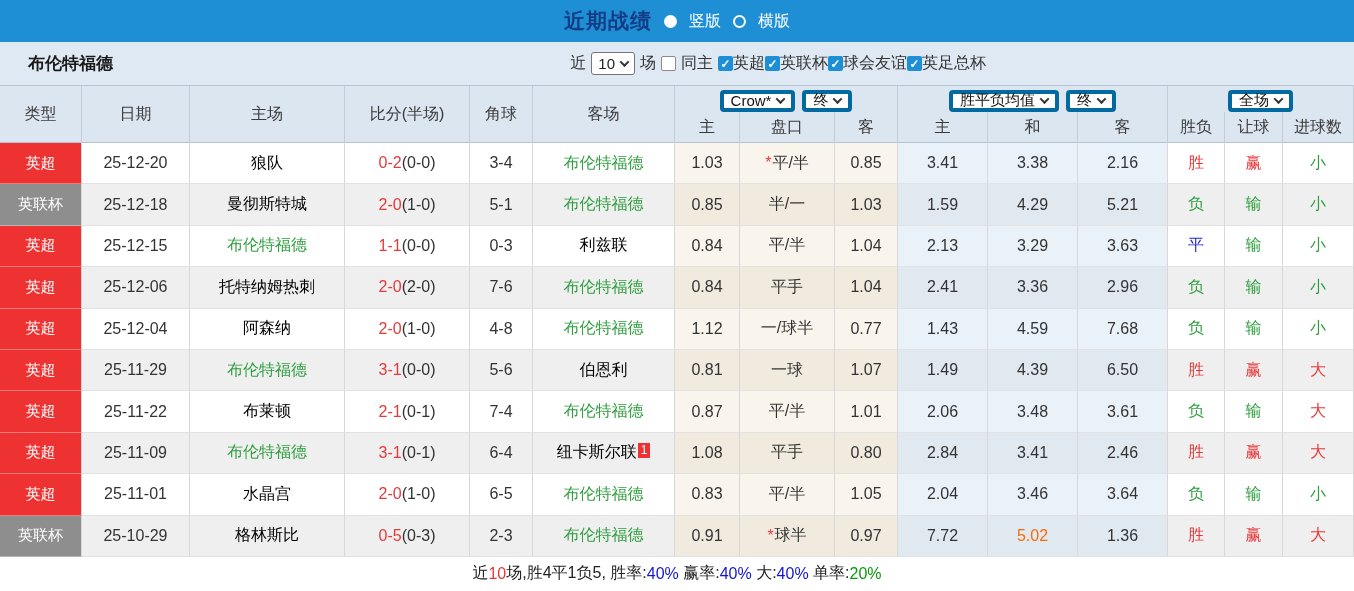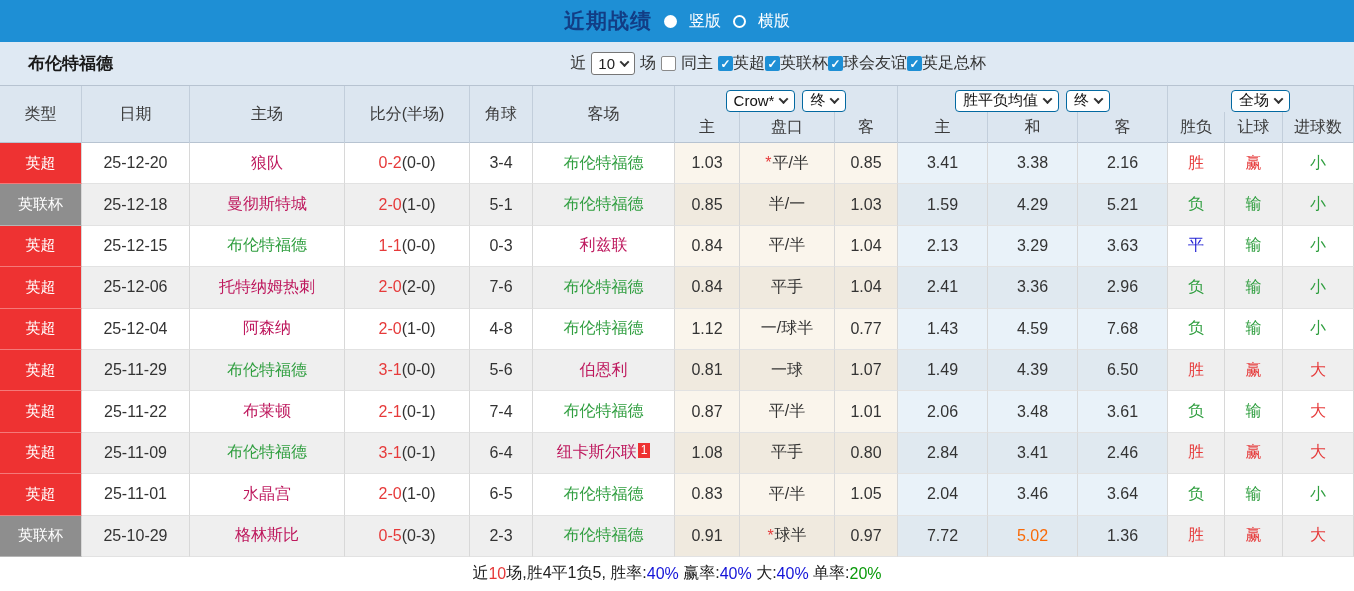--- a/index.html
+++ b/index.html
@@ -29,37 +29,37 @@
   .chev { width:7px; height:7px; border-right:2px solid #333; border-bottom:2px solid #333;
     transform:rotate(45deg) translate(-1px,-1px); display:inline-block; flex:none; }
 
   
   .thead, .row { display:grid;
     grid-template-columns:82px 108px 155px 125px 63px 142px 65px 95px 63px 90px 90px 90px 57px 58px 71px; }
   .thead { height:57px; grid-template-rows:26px 31px; background:#dce6f0; border-bottom:1px solid #b7c3d1; }
   .hcell, .hsub { display:flex; align-items:center; justify-content:center; font-size:16px; color:#3a3a3a;
     border-right:1px solid #c2cedb; }
   .hgroup { display:flex; align-items:center; justify-content:center; gap:7px; border-right:1px solid #c2cedb; padding-top:3px; }
-  .dd { display:inline-flex; align-items:center; gap:6px; background:#fff; border:1px solid #0369a1; border-radius:4px;
+  .dd { display:inline-flex; align-items:center; gap:6px; background:#fff; border:4px solid #0369a1; border-radius:4px;
     height:22px; padding:0 7px; font-size:15px; color:#111; font-family:"Liberation Sans",sans-serif; cursor:pointer; }
 
   
   .row { height:41.4px; background:#fff; }
   .cell { display:flex; align-items:center; justify-content:center; font-size:16px; color:#333;
     border-right:1px solid #d8d8d8; border-bottom:1px solid #e2e2e2; overflow:hidden; white-space:nowrap; }
   .row.even .cell { background:#efefef; }
   .cell.cream { background:#faf5ec; }
   .row.even .cell.cream { background:#f0eadf; }
   .cell.lblue { background:#e9f2f9; }
   .row.even .cell.lblue { background:#e0e9f0; }
   .c-type { color:#fff; font-size:15px; border-bottom:1px solid rgba(255,255,255,.35); }
   .bg-red { background:#ee3232 !important; }
   .bg-gray { background:#8e8e8e !important; }
   .t-red { color:#e63a3a; } .t-green { color:#2f9e3f; } .t-blue { color:#2323d4; }
-  .t-orange { color:#f96a07; } .t-dark { color:#be185d; }
+  .t-orange { color:#f96a07; } .t-dark { color:#000000; }
   .score-half { color:#333; }
   .star { color:#e63a3a; margin-right:1px; }
   .team-badge { background:#ee3232; color:#fff; font-size:12px; line-height:15px; padding:0 3px; margin-left:1px;
     display:inline-block; transform:translateY(-2px); }
 
   
   .summary { height:34px; display:flex; align-items:center; justify-content:center; font-size:16px; background:#fff; }
   .s-black { color:#222; } .s-red { color:#e63a3a; } .s-blue { color:#1414d8; } .s-green { color:#0a9a0a; }
 </style>
 </head>

